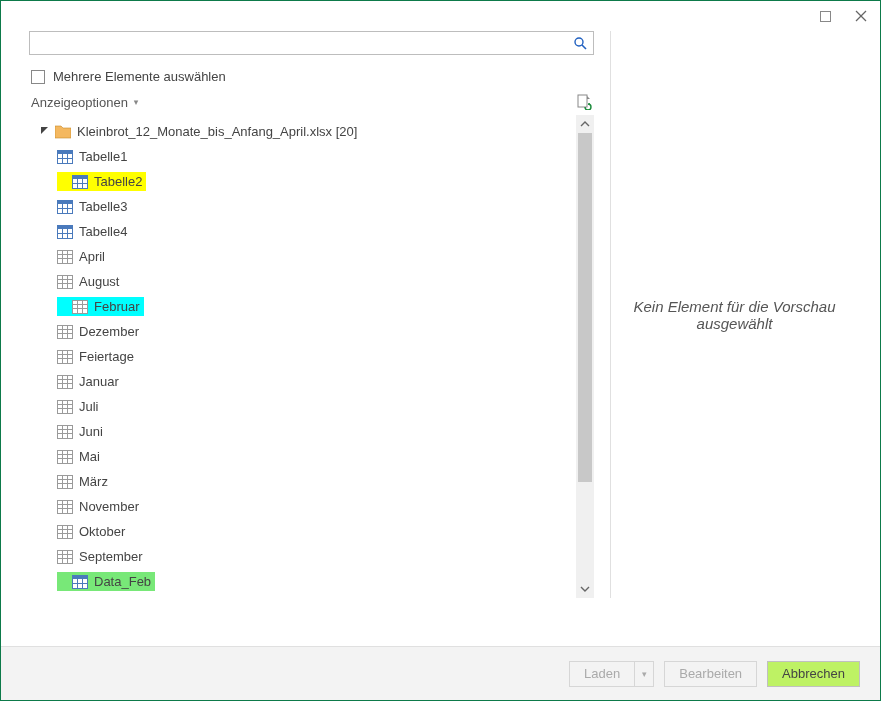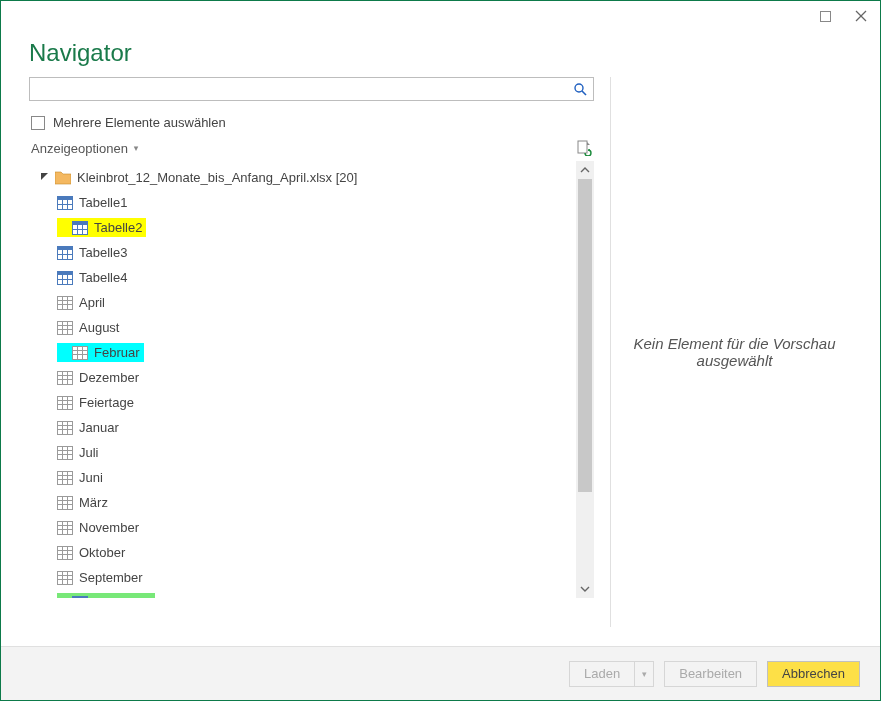--- a/index.html
+++ b/index.html
@@ -213,21 +213,21 @@
     display:flex;
     align-items:center;
     justify-content:flex-end;
     gap: 10px;
     padding: 0 20px;
     margin-top: 48px;
   }
   .btn {
     height: 26px;
     border: 1px solid #c0c0c0;
-    background: #fde047;
+    background: #bef264;
     font-family: inherit;
     font-size: 13px;
     padding: 0 14px;
     color: #444;
     cursor: pointer;
     display:flex;
     align-items:center;
   }
   .btn.disabled {
     background: #f3f3f3;
@@ -260,23 +260,20 @@
       </svg>
     </div>
     <div class="winbtn">
       <svg width="12" height="12" viewBox="0 0 12 12">
         <line x1="1" y1="1" x2="11" y2="11" stroke="#666" stroke-width="1.2"></line>
         <line x1="11" y1="1" x2="1" y2="11" stroke="#666" stroke-width="1.2"></line>
       </svg>
     </div>
   </div>
 
-  <div class="header">
-    <h1>Navigator</h1>
-  </div>
 
   <div class="content">
 
     <div class="left-pane">
 
       <div class="search-row">
         <input type="text" placeholder="" style="">
         <span class="search-icon">
           <svg width="14" height="14" viewBox="0 0 14 14">
             <circle cx="6" cy="6" r="4" fill="none" stroke="#2060c0" stroke-width="1.4"></circle>
@@ -441,20 +438,30 @@
               </li>
               <li class="item-row">
                 <span class="table-icon"><svg width="16" height="14" viewBox="0 0 16 14">
                     <rect x="0.5" y="0.5" width="15" height="13" fill="#fff" stroke="#9a9a9a" stroke-width="1"></rect>
                     <line x1="5.5" y1="0.5" x2="5.5" y2="13.5" stroke="#9a9a9a" stroke-width="1"></line>
                     <line x1="10.5" y1="0.5" x2="10.5" y2="13.5" stroke="#9a9a9a" stroke-width="1"></line>
                     <line x1="0.5" y1="4.5" x2="15.5" y2="4.5" stroke="#9a9a9a" stroke-width="1"></line>
                     <line x1="0.5" y1="8.5" x2="15.5" y2="8.5" stroke="#9a9a9a" stroke-width="1"></line>
                   </svg></span>
                 <span class="item-label">Juni</span>
+              </li>
+              <li class="item-row">
+                <span class="table-icon"><svg width="16" height="14" viewBox="0 0 16 14">
+                    <rect x="0.5" y="0.5" width="15" height="13" fill="#fff" stroke="#9a9a9a" stroke-width="1"></rect>
+                    <line x1="5.5" y1="0.5" x2="5.5" y2="13.5" stroke="#9a9a9a" stroke-width="1"></line>
+                    <line x1="10.5" y1="0.5" x2="10.5" y2="13.5" stroke="#9a9a9a" stroke-width="1"></line>
+                    <line x1="0.5" y1="4.5" x2="15.5" y2="4.5" stroke="#9a9a9a" stroke-width="1"></line>
+                    <line x1="0.5" y1="8.5" x2="15.5" y2="8.5" stroke="#9a9a9a" stroke-width="1"></line>
+                  </svg></span>
+                <span class="item-label">Mai</span>
               </li>
               <li class="item-row">
                 <span class="table-icon"><svg width="16" height="14" viewBox="0 0 16 14">
                     <rect x="0.5" y="0.5" width="15" height="13" fill="#fff" stroke="#9a9a9a" stroke-width="1"></rect>
                     <line x1="5.5" y1="0.5" x2="5.5" y2="13.5" stroke="#9a9a9a" stroke-width="1"></line>
                     <line x1="10.5" y1="0.5" x2="10.5" y2="13.5" stroke="#9a9a9a" stroke-width="1"></line>
                     <line x1="0.5" y1="4.5" x2="15.5" y2="4.5" stroke="#9a9a9a" stroke-width="1"></line>
                     <line x1="0.5" y1="8.5" x2="15.5" y2="8.5" stroke="#9a9a9a" stroke-width="1"></line>
                   </svg></span>
                 <span class="item-label">März</span>

